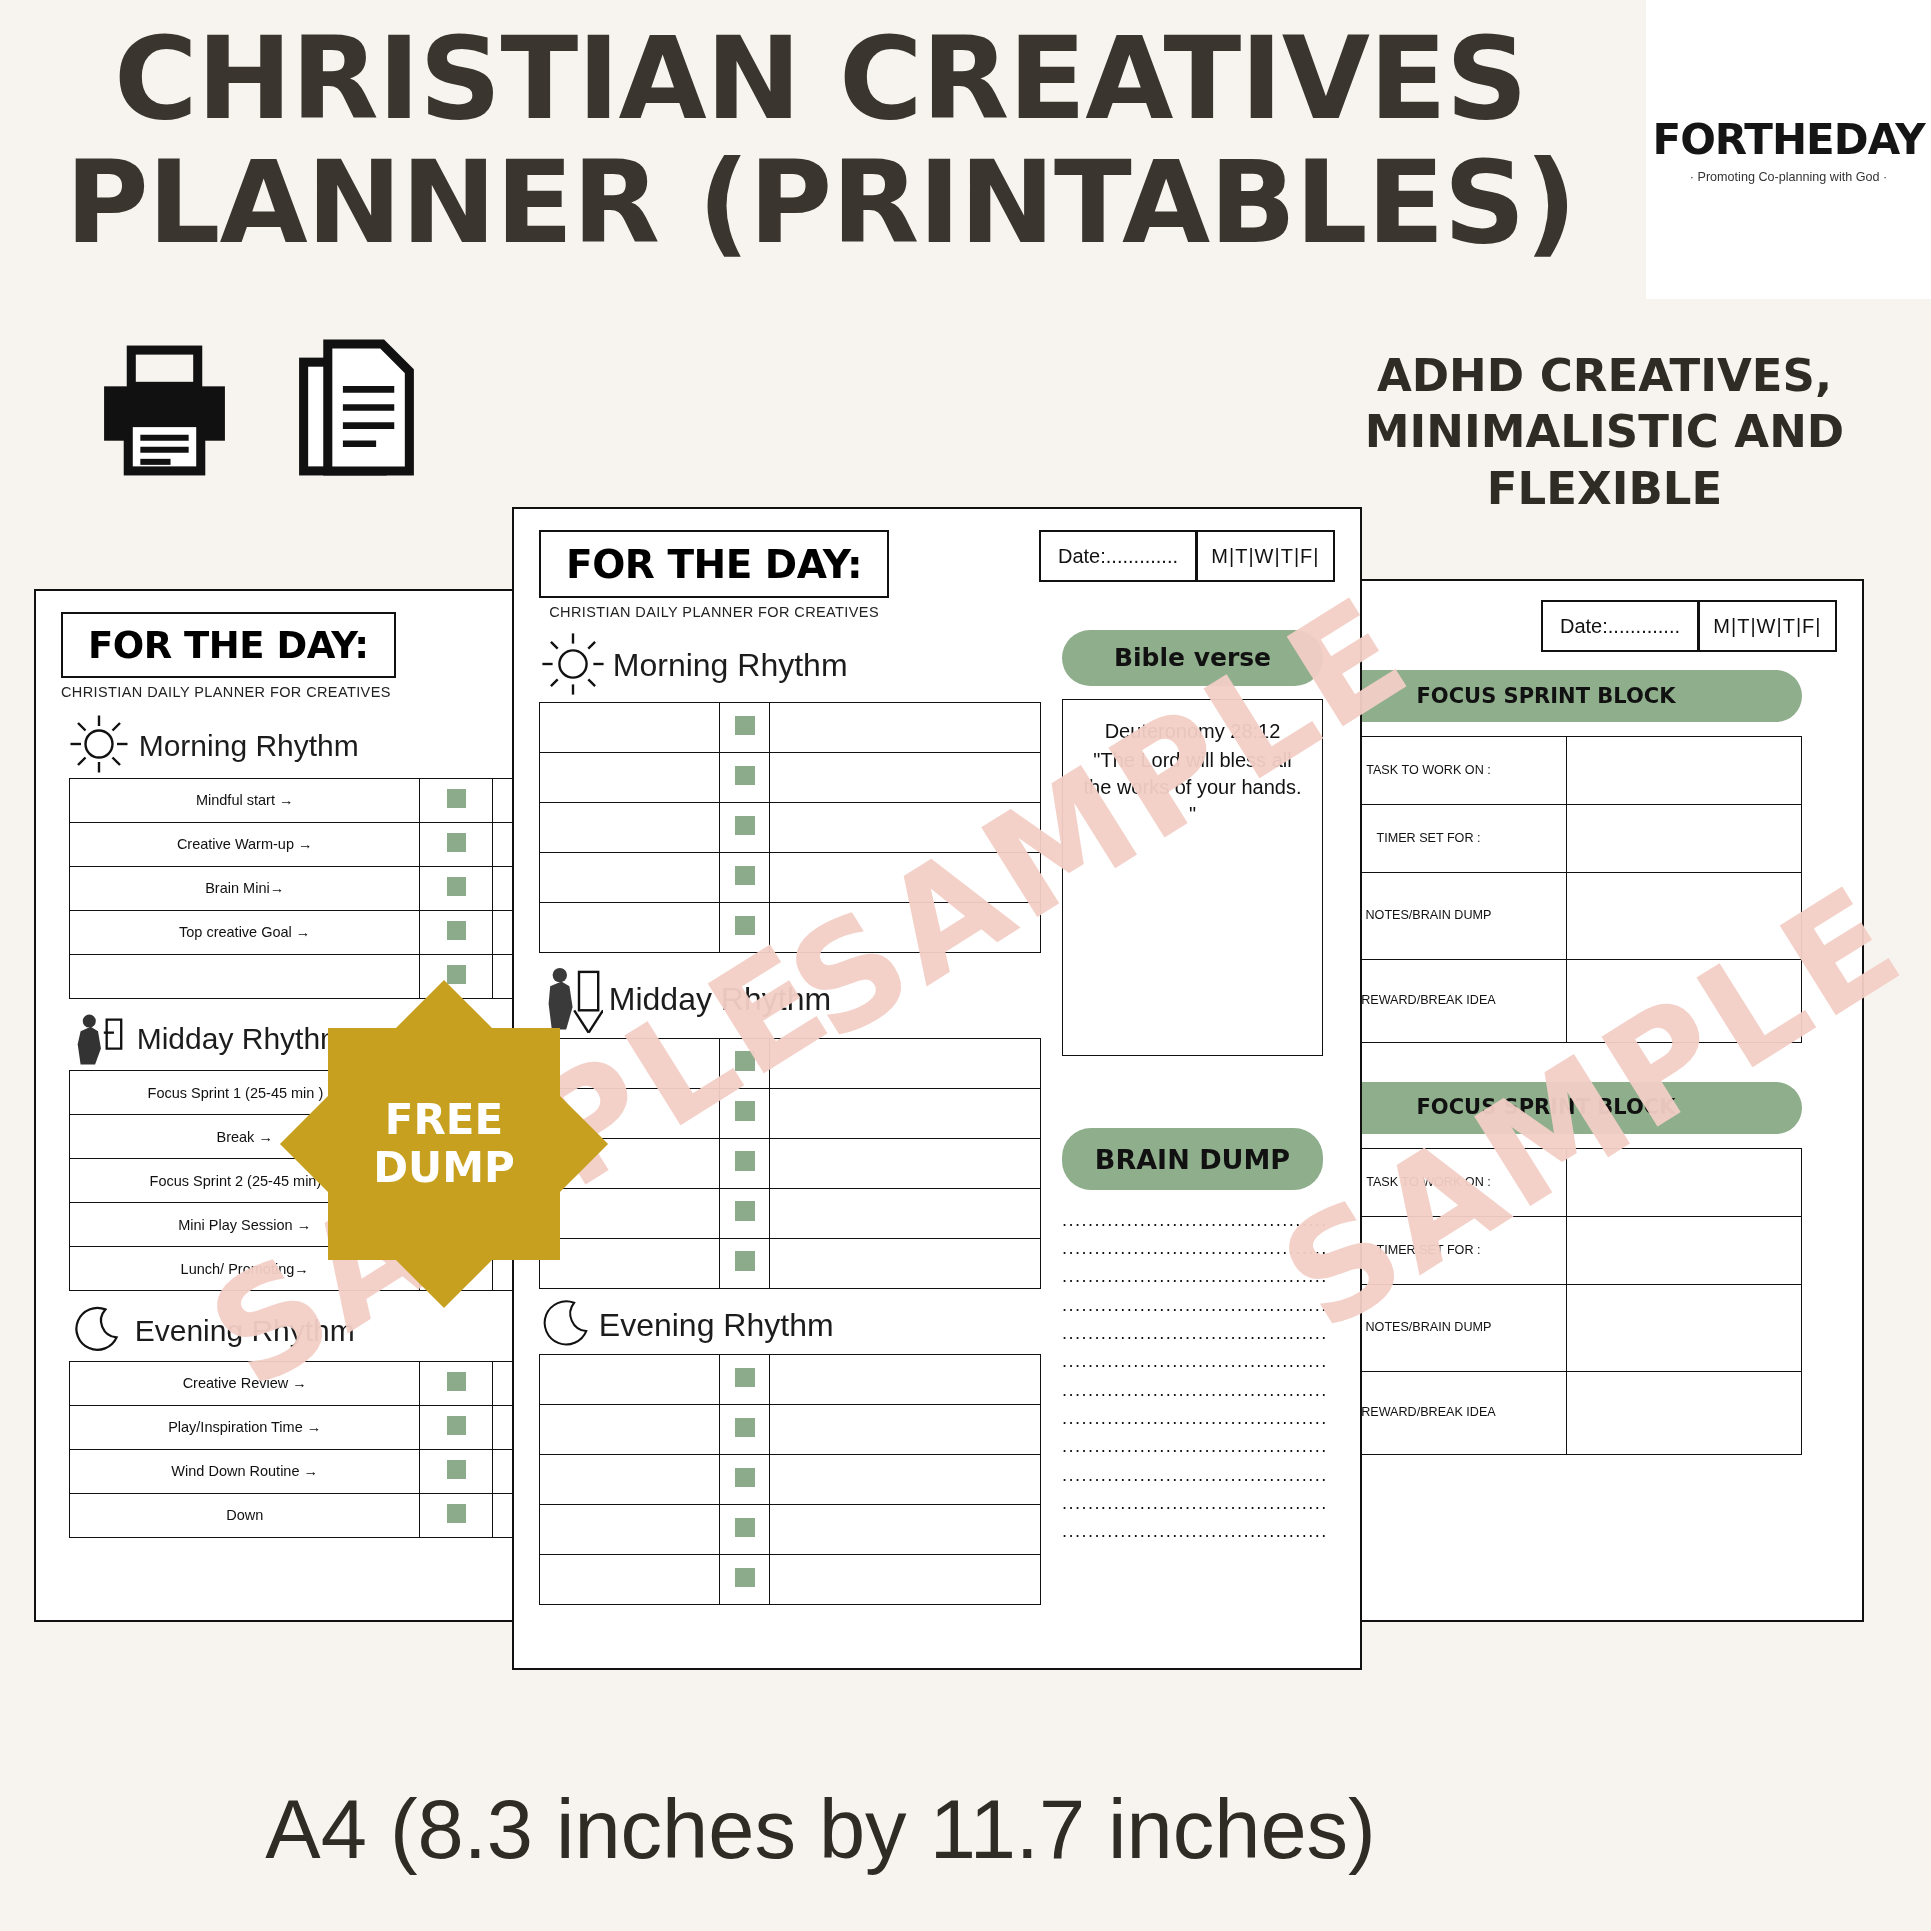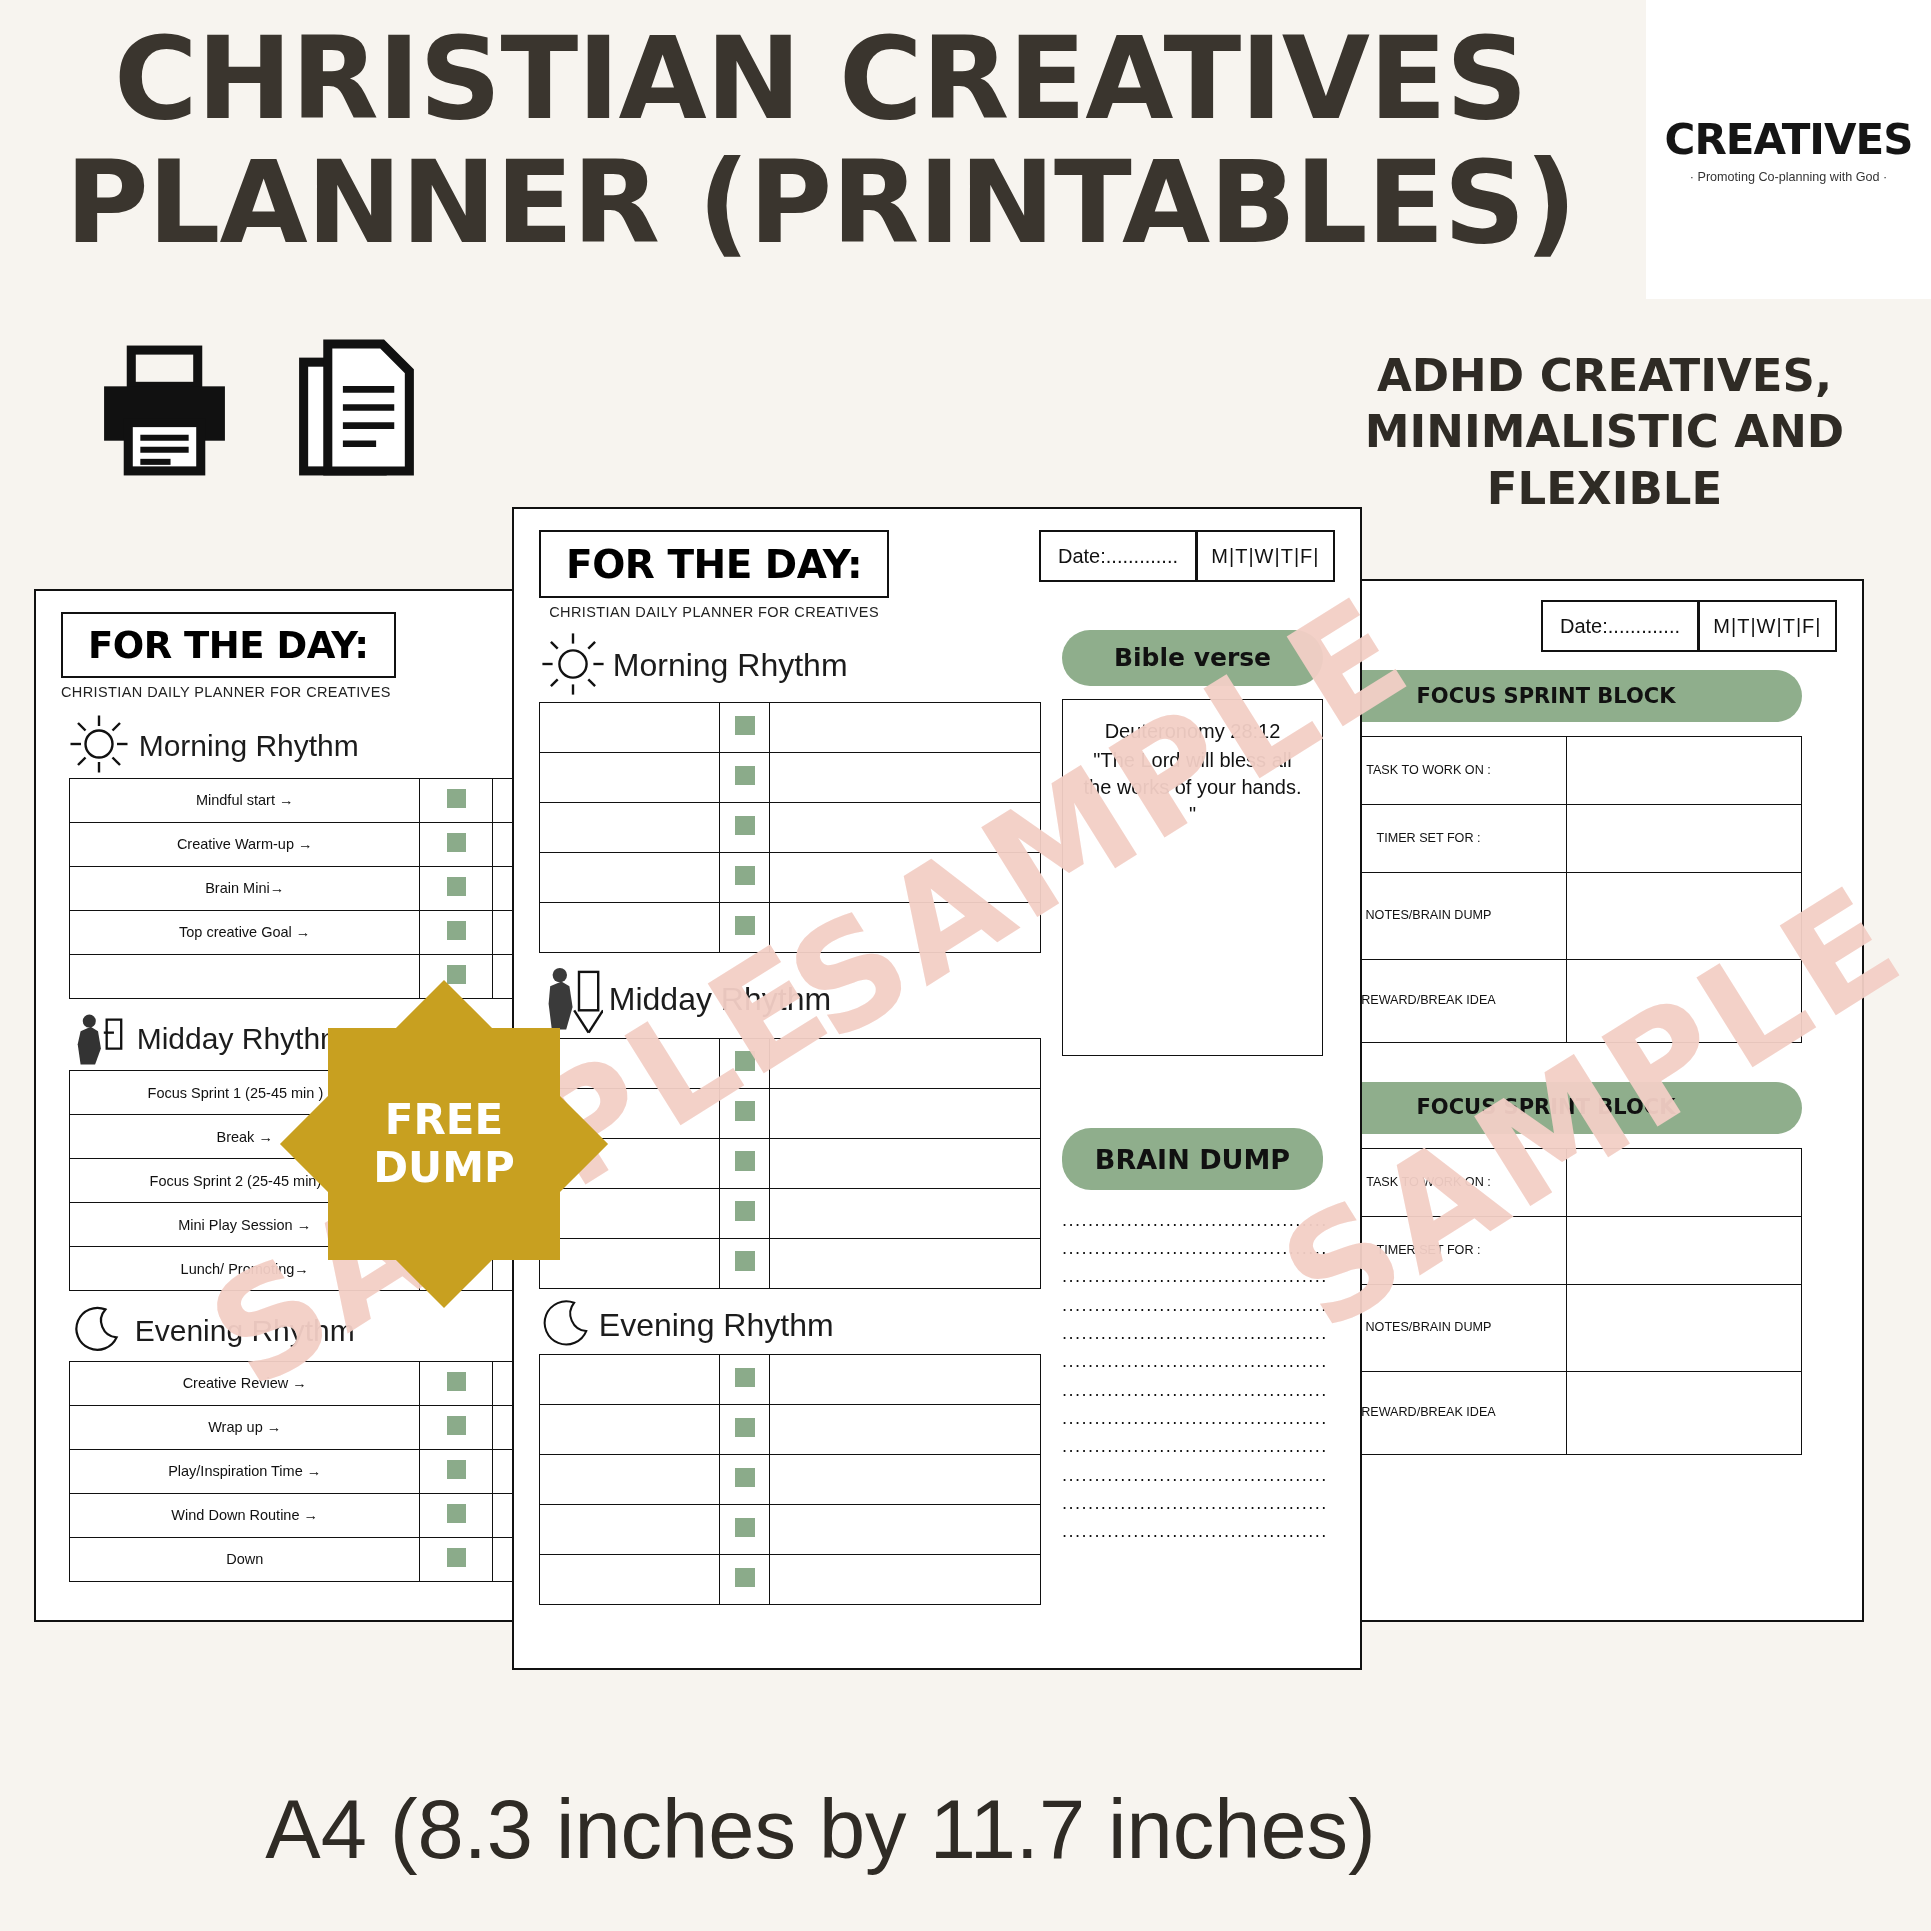--- a/index.html
+++ b/index.html
@@ -133,21 +133,21 @@
 </style>
 </head>
 <body>
 
 <div class="hero-title">
   <span>CHRISTIAN CREATIVES</span>
   <span class="l2">PLANNER  (PRINTABLES)</span>
 </div>
 
 <div class="brand-card">
-  <div class="brand-name">CREATIVES</div>
+  <div class="brand-name">FORTHEDAY</div>
   <div class="brand-tag">· Promoting Co-planning with God ·</div>
 </div>
 
 <div class="tagline">ADHD CREATIVES, MINIMALISTIC AND FLEXIBLE</div>
 
 <div class="icon-row">
   <span>
     <svg width="145" height="145" viewBox="0 0 48 48">
       <rect x="13" y="4" width="22" height="12" fill="none" stroke="#111" stroke-width="3"></rect>
       <rect x="4" y="16" width="40" height="18" fill="#111"></rect>
@@ -279,25 +279,20 @@
         <svg width="56" height="56" viewBox="0 0 40 40">
             <path d="M26 6 a15 15 0 1 0 8 20 a12 12 0 0 1 -8 -20z" fill="none" stroke="#111" stroke-width="1.6"></path>
           </svg>
       </span>
       <span class="sect-h">Evening  Rhythm</span>
     </div>
     <table class="rows">
       <tbody>
           <tr>
             <td class="lbl">Creative Review  →</td>
-            <td class="chk"><span class="sq"></span></td>
-            <td class="free"></td>
-          </tr>
-      <tr>
-            <td class="lbl">Wrap up →</td>
             <td class="chk"><span class="sq"></span></td>
             <td class="free"></td>
           </tr>
       <tr>
             <td class="lbl">Play/Inspiration Time →</td>
             <td class="chk"><span class="sq"></span></td>
             <td class="free"></td>
           </tr>
       <tr>
             <td class="lbl">Wind Down Routine →</td>

